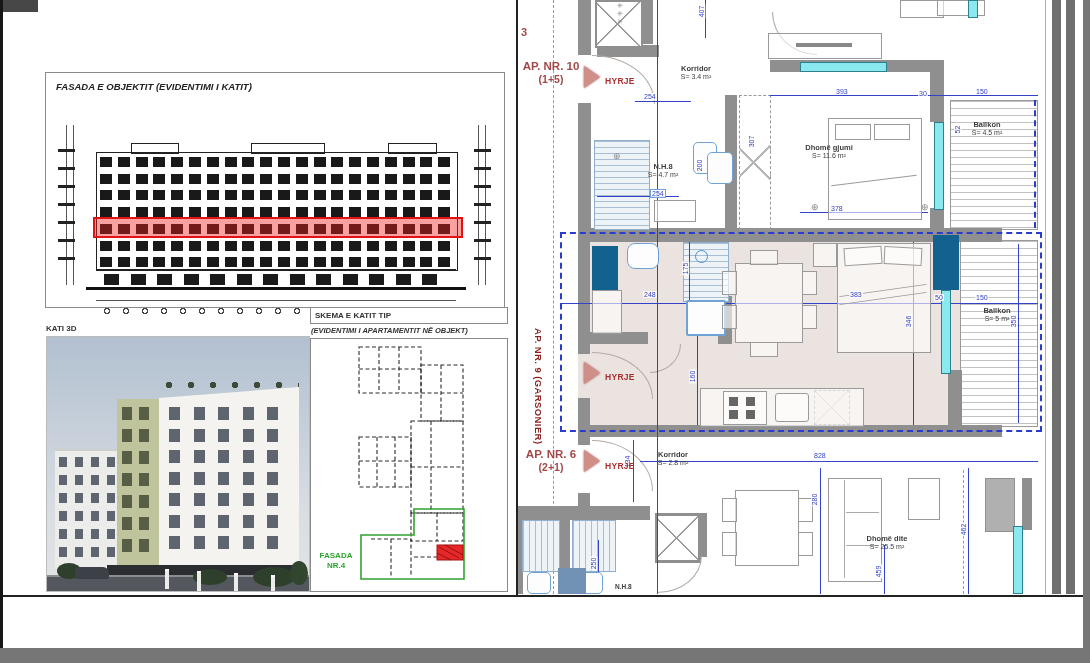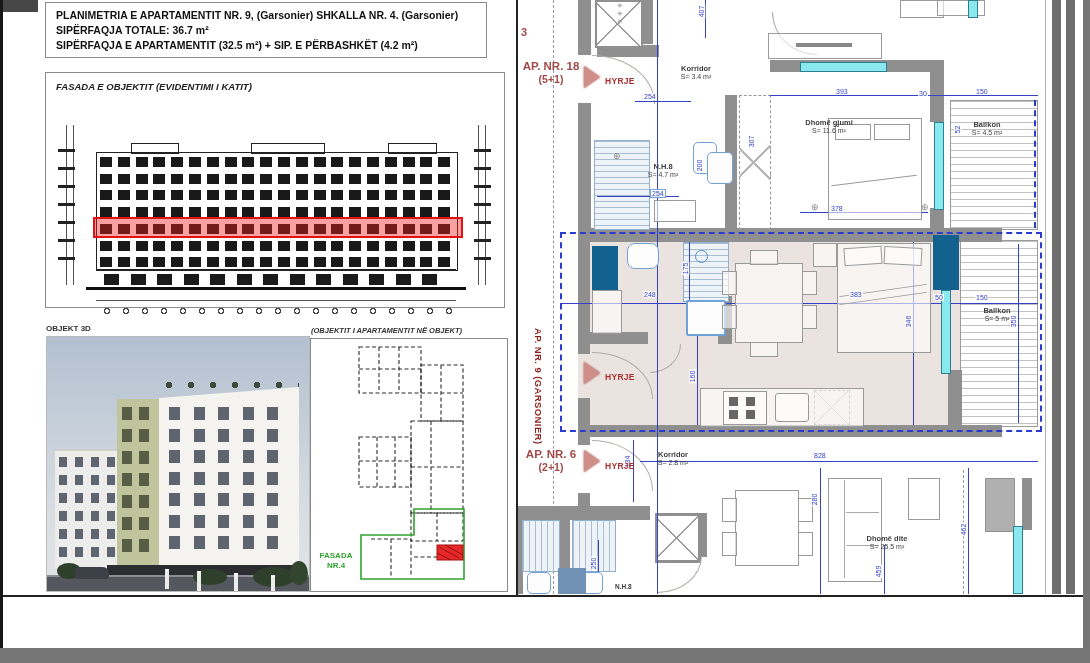--- a/index.html
+++ b/index.html
@@ -54,25 +54,20 @@
 
 <div class="sheet">
 
   <div class="abs" style="left:0;top:0;width:38px;height:12px;background:#474747;z-index:9;"></div>
   <div class="abs" style="left:0;top:0;width:3px;height:648px;background:#161616;z-index:9;"></div>
   <div class="abs" style="left:0;top:648px;width:1090px;height:15px;background:#767676;z-index:9;"></div>
   <div class="abs" style="left:1083px;top:0;width:7px;height:663px;background:#767676;z-index:9;"></div>
   <div class="abs" style="left:516px;top:0;width:2px;height:596px;background:#222;z-index:8;"></div>
   <div class="abs" style="left:3px;top:595px;width:1080px;height:2px;background:#222;z-index:8;"></div>
 
-  <div class="box" style="left:45px;top:2px;width:440px;height:54px;">
-    <div class="hdr-line" style="top:6px;">PLANIMETRIA E APARTAMENTIT NR. 9, (Garsonier) SHKALLA NR. 4. (Garsonier)</div>
-    <div class="hdr-line" style="top:21px;">SIPËRFAQJA TOTALE: 36.7 m²</div>
-    <div class="hdr-line" style="top:36px;">SIPËRFAQJA E APARTAMENTIT (32.5 m²) + SIP. E PËRBASHKËT (4.2 m²)</div>
-  </div>
 
   <div class="box" style="left:45px;top:72px;width:458px;height:234px;">
     <div class="abs" style="left:10px;top:8px;font-size:9.5px;font-weight:bold;font-style:italic;color:#222;">FASADA E OBJEKTIT (EVIDENTIMI I KATIT)</div>
 
     <div class="abs" style="left:20px;top:52px;width:1px;height:160px;background:#555;"></div>
     <div class="abs" style="left:27px;top:52px;width:1px;height:160px;background:#555;"></div>
     <div class="abs" style="left:432px;top:52px;width:1px;height:160px;background:#555;"></div>
     <div class="abs" style="left:439px;top:52px;width:1px;height:160px;background:#555;"></div>
     <div class="abs" style="left:12px;top:76px;width:18px;height:130px;">
         <div style="position: absolute; left: 0px; top: 0px; width: 17px; height: 3px; background: rgb(34, 34, 34); opacity: 1;"></div>
@@ -261,21 +256,21 @@
           <div style="position: absolute; left: 318px; top: 0px; width: 15px; height: 11px; background: rgb(26, 26, 26); opacity: 1;"></div>
         </div>
     </div>
     <div class="abs" style="left:40px;top:214px;width:380px;height:3px;background:#111;"></div>
     <div class="abs" style="left:50px;top:227px;width:360px;height:1px;background:#555;"></div>
     <div class="abs" style="left:52px;top:231px;width:356px;height:14px;
          background-image:radial-gradient(circle 3.4px at 9px 7px,#fff 1.8px,#444 2px 3px,transparent 3.4px);
          background-size:19px 14px;background-repeat:repeat-x;"></div>
   </div>
 
-  <div class="abs" style="left:46px;top:324px;font-size:8px;font-weight:bold;color:#333;">OBJEKT 3D</div>
+  <div class="abs" style="left:46px;top:324px;font-size:8px;font-weight:bold;color:#333;">KATI 3D</div>
   <div class="abs" style="left:46px;top:336px;width:262px;height:254px;overflow:hidden;background:linear-gradient(#b2c0d0,#d9dee3 70%,#e3e4e4);border:1px solid #bbb;">
     <div class="abs" style="left:8px;top:112px;width:88px;height:118px;background:#ececea;border-top:2px solid #cfcfcc;">
       <div class="abs" style="left:4px;top:6px;width:80px;height:106px;">
           <div style="position: absolute; left: 0px; top: 0px; width: 8px; height: 10px; background: rgb(71, 79, 92); opacity: 0.85;"></div>
           <div style="position: absolute; left: 16px; top: 0px; width: 8px; height: 10px; background: rgb(71, 79, 92); opacity: 0.85;"></div>
           <div style="position: absolute; left: 32px; top: 0px; width: 8px; height: 10px; background: rgb(71, 79, 92); opacity: 0.85;"></div>
           <div style="position: absolute; left: 48px; top: 0px; width: 8px; height: 10px; background: rgb(71, 79, 92); opacity: 0.85;"></div>
           <div style="position: absolute; left: 64px; top: 0px; width: 8px; height: 10px; background: rgb(71, 79, 92); opacity: 0.85;"></div>
           <div style="position: absolute; left: 0px; top: 18px; width: 8px; height: 10px; background: rgb(71, 79, 92); opacity: 0.85;"></div>
           <div style="position: absolute; left: 16px; top: 18px; width: 8px; height: 10px; background: rgb(71, 79, 92); opacity: 0.85;"></div>
@@ -370,21 +365,24 @@
     <div class="abs" style="left:146px;top:232px;width:34px;height:16px;background:#2e402c;border-radius:50%;"></div>
     <div class="abs" style="left:206px;top:230px;width:42px;height:20px;background:#2e402c;border-radius:50%;"></div>
     <div class="abs" style="left:243px;top:224px;width:18px;height:24px;background:#31452f;border-radius:50%;"></div>
     <div class="abs" style="left:118px;top:234px;width:4px;height:18px;background:#ececec;box-shadow:0 -2px 0 #fff;"></div>
     <div class="abs" style="left:150px;top:236px;width:4px;height:18px;background:#ececec;box-shadow:0 -2px 0 #fff;"></div>
     <div class="abs" style="left:187px;top:238px;width:4px;height:16px;background:#ececec;box-shadow:0 -2px 0 #fff;"></div>
     <div class="abs" style="left:224px;top:240px;width:4px;height:14px;background:#ececec;box-shadow:0 -2px 0 #fff;"></div>
     <div class="abs" style="left:28px;top:230px;width:34px;height:12px;background:#3c4148;border-radius:4px 6px 2px 2px;"></div>
   </div>
 
-  <div class="abs" style="left:311px;top:326px;font-size:7.5px;font-weight:bold;font-style:italic;color:#333;">(OBJEKTIT I APARTAMENTIT NË OBJEKT)</div>
+  <div class="box" style="left:310px;top:307px;width:196px;height:15px;">
+    <div class="abs" style="left:4px;top:3px;font-size:8px;font-weight:bold;color:#333;">SKEMA E KATIT TIP</div>
+  </div>
+  <div class="abs" style="left:311px;top:326px;font-size:7.5px;font-weight:bold;font-style:italic;color:#333;">(EVIDENTIMI I APARTAMENTIT NË OBJEKT)</div>
   <div class="box" style="left:310px;top:338px;width:196px;height:252px;">
     <svg width="196" height="252" viewBox="0 0 196 252" style="position:absolute;left:0;top:0;">
       <g fill="none" stroke="#2b2b2b" stroke-width="1.1" stroke-dasharray="4 2.5">
         <path d="M48,8 h62 v46 h-62 z M68,8 v46 M88,8 v46 M48,30 h62"></path>
         <path d="M110,26 h42 v56 h-42 z M130,26 v56 M110,54 h42"></path>
         <path d="M100,82 h52 v92 h-52 z M100,128 h52 M120,82 v92"></path>
         <path d="M48,98 h52 v50 h-52 z M66,98 v50 M84,98 v50 M48,122 h52"></path>
         <path d="M100,174 h52 v28 h-52 z M126,174 v28"></path>
         <path d="M60,200 h40 v38 M80,200 v38 M103,218 h50"></path>
       </g>
@@ -411,21 +409,21 @@
 
     <div class="furn" style="left:251px;top:33px;width:112px;height:24px;"></div>
     <div class="abs" style="left:279px;top:43px;width:56px;height:4px;background:#888;z-index:4;"></div>
     <div class="furn" style="left:383px;top:0;width:42px;height:16px;"></div>
     <div class="furn" style="left:420px;top:0;width:46px;height:14px;"></div>
     <div class="win" style="left:451px;top:0;width:8px;height:16px;"></div>
     <div class="bl" style="left:188px;top:0;width:1px;height:38px;"></div>
     <div class="dim dimv" style="left:178px;top:8px;">407</div>
 
     <div class="redl" style="left:2px;top:60px;width:64px;font-size:11.5px;">
-      <span>AP. NR. 18</span><br><span style="font-size:10.5px;">(5+1)</span>
+      <span>AP. NR. 10</span><br><span style="font-size:10.5px;">(1+5)</span>
     </div>
     <div class="tri" style="left:67px;top:66px;"></div>
     <div class="hyr" style="left:88px;top:76px;">HYRJE</div>
 
     <div class="wall" style="left:61px;top:0;width:13px;height:55px;"></div>
     <div class="wall" style="left:61px;top:103px;width:13px;height:127px;"></div>
     <div class="wall" style="left:80px;top:45px;width:62px;height:12px;"></div>
     <div class="xbox" style="left:78px;top:0;width:44px;height:44px;"></div>
     <div class="mark" style="left:100px;top:2px;writing-mode:vertical-rl;font-size:7px;">✳✳✳</div>
     <div class="wall" style="left:122px;top:0;width:14px;height:44px;"></div>
@@ -451,21 +449,21 @@
     <div class="wall" style="left:208px;top:95px;width:12px;height:135px;"></div>
     <div class="xdash" style="left:222px;top:95px;width:30px;height:133px;"></div>
     <div class="dim dimv" style="left:228px;top:138px;">307</div>
 
     <div class="wall" style="left:253px;top:60px;width:166px;height:12px;"></div>
     <div class="win" style="left:283px;top:62px;width:85px;height:8px;"></div>
     <div class="arc arc-bl" style="left:255px;top:12px;width:44px;height:42px;"></div>
     <div class="wall" style="left:413px;top:60px;width:14px;height:62px;"></div>
     <div class="win" style="left:417px;top:122px;width:8px;height:86px;"></div>
     <div class="wall" style="left:413px;top:208px;width:14px;height:22px;"></div>
-    <div class="rl" style="left:272px;top:118px;width:80px;">
+    <div class="rl" style="left:272px;top:143px;width:80px;">
       <span>Dhomë gjumi</span><span class="ra">S= 11.6 m²</span>
     </div>
     <div class="furn" style="left:311px;top:118px;width:92px;height:100px;"></div>
     <div class="furn" style="left:318px;top:124px;width:34px;height:14px;"></div>
     <div class="furn" style="left:357px;top:124px;width:34px;height:14px;"></div>
     <div class="abs" style="left:314px;top:180px;width:86px;height:1px;background:#9a9a9a;transform:rotate(-7deg);z-index:4;"></div>
     <div class="mark" style="left:294px;top:203px;">⊕</div>
     <div class="mark" style="left:404px;top:203px;">⊕</div>
     <div class="bl" style="left:253px;top:95px;width:268px;height:1px;"></div>
     <div class="dim" style="left:318px;top:88px;">393</div>

